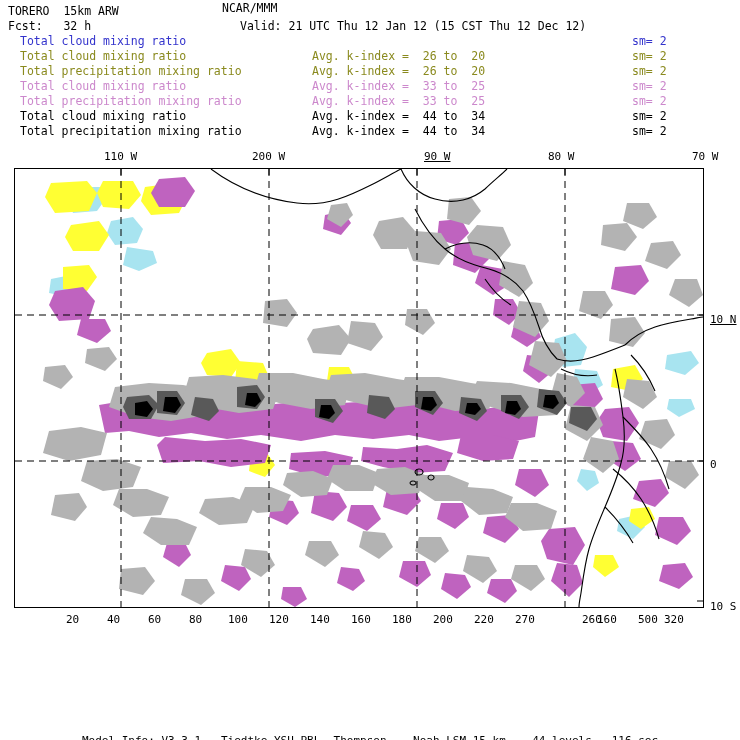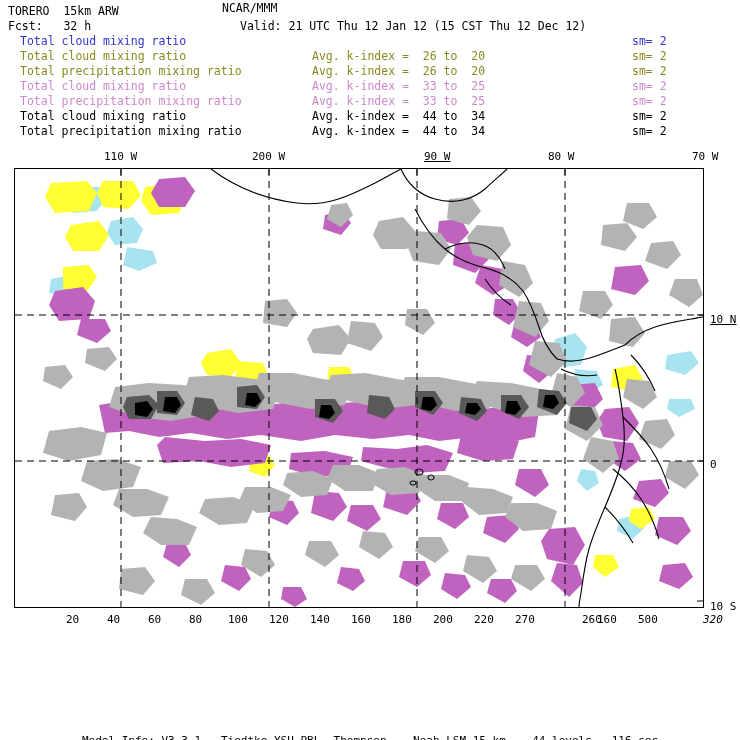--- a/index.html
+++ b/index.html
@@ -194,21 +194,21 @@
   <div class="axis-label x-bottom" style="left:269px;">120</div>
   <div class="axis-label x-bottom" style="left:310px;">140</div>
   <div class="axis-label x-bottom" style="left:351px;">160</div>
   <div class="axis-label x-bottom" style="left:392px;">180</div>
   <div class="axis-label x-bottom" style="left:433px;">200</div>
   <div class="axis-label x-bottom" style="left:474px;">220</div>
   <div class="axis-label x-bottom" style="left:515px;">270</div>
   <div class="axis-label x-bottom" style="left:582px;">260</div>
   <div class="axis-label x-bottom" style="left:597px;">160</div>
   <div class="axis-label x-bottom" style="left:638px;">500</div>
-  <div class="axis-label x-bottom" style="left:703px;font-style:italic;">320</div>
+  <div class="axis-label x-bottom" style="left:664px;">320</div>
 
   <div class="plot-wrap">
     <div class="plot-frame">
       <svg width="688" height="438" viewBox="0 0 688 438">
 
         <g>
 
           <g fill="#a8e4f0">
             <path d="M60,18 l26,0 l6,10 l-10,14 l-24,2 l-6,-14 z"></path>
             <path d="M96,52 l22,-4 l10,12 l-6,14 l-22,2 l-8,-12 z"></path>

